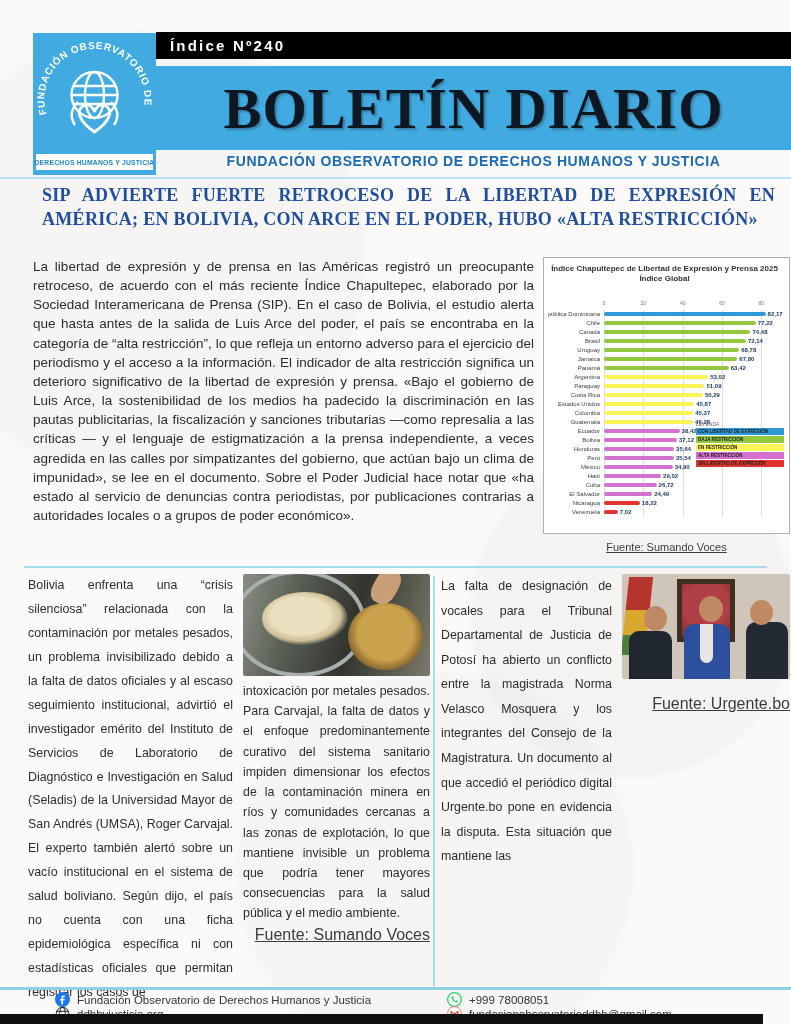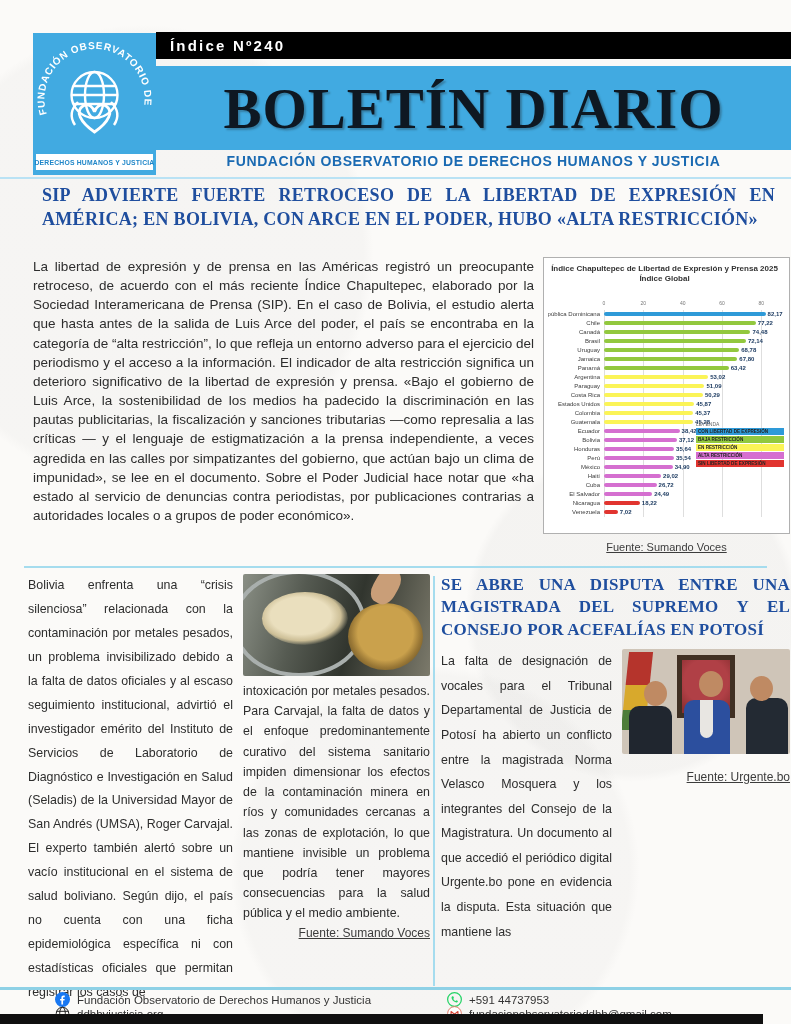--- a/index.html
+++ b/index.html
@@ -66,21 +66,21 @@
   .cols{display:flex;gap:10px;}
   .a2c1{width:205px;flex:none;}
   .a2c2{flex:1;min-width:0;}
   .a3c1{width:171px;flex:none;}
   .a3c2{flex:1;min-width:0;}
   .body-sm{font-size:12.4px;text-align:justify;color:#2d2d2d;}
   .a2c1 .body-sm{line-height:1.93;}
   .a2c2 .body-sm{line-height:1.63;margin-top:5px;}
   .a3c1 .body-sm{line-height:1.98;}
   .a3c2 .body-sm{line-height:1.62;margin-top:6px;}
-  .fuente-sm{display:block;text-align:right;font-size:12px;color:#3c3c3c;
+  .fuente-sm{display:block;text-align:right;font-size:16px;color:#3c3c3c;
              text-decoration:underline;margin-top:2px;cursor:pointer;}
   .a3c2 .fuente-sm{margin-top:16px;}
   
   .photo{position:relative;overflow:hidden;border-radius:2px;}
   .photo2{height:102px;background:linear-gradient(105deg,#8a8f85 0%,#565b52 30%,#31352e 58%,#7c7a6b 100%);}
   .p2-rim{position:absolute;left:-6%;top:-4%;width:72%;height:105%;border:4px solid #a9afad;
           border-radius:50%;box-sizing:border-box;}
   .p2-foam{position:absolute;left:10%;top:18%;width:46%;height:52%;border-radius:50%;
            background:radial-gradient(ellipse at 45% 45%,#eadfbe 0 45%,#cdbf97 60%,transparent 72%);}
   .p2-bowl{position:absolute;right:4%;bottom:6%;width:40%;height:66%;border-radius:50%;
@@ -360,21 +360,20 @@
           <div class="p2-bowl"></div>
           <div class="p2-hand"></div>
         </div>
         <div class="body-sm">intoxicación por metales pesados. Para Carvajal, la falta de datos y el enfoque predominantemente curativo del sistema sanitario impiden dimensionar los efectos de la contaminación minera en ríos y comunidades cercanas a las zonas de explotación, lo que mantiene invisible un problema que podría tener mayores consecuencias para la salud pública y el medio ambiente.</div>
         <span class="fuente-sm">Fuente: Sumando Voces</span>
       </div>
     </div>
   </div>
 
   <div class="art3">
-    <h2 class="art-h">SE ABRE UNA DISPUTA ENTRE UNA MAGISTRADA DEL SUPREMO Y EL CONSEJO POR ACEFALÍAS EN POTOSÍ</h2>
     <div class="cols">
       <div class="a3c1">
         <div class="body-sm">La falta de designación de vocales para el Tribunal Departamental de Justicia de Potosí ha abierto un conflicto entre la magistrada Norma Velasco Mosquera y los integrantes del Consejo de la Magistratura. Un documento al que accedió el periódico digital Urgente.bo pone en evidencia la disputa. Esta situación que mantiene las</div>
       </div>
       <div class="a3c2">
         <div class="photo photo3">
           <div class="p3-flag"></div>
           <div class="p3-frame"></div>
           <div class="p3-torso t1"></div>
           <div class="p3-head h1"></div>
@@ -405,21 +404,21 @@
       <path d="M2.5 8.5h19M2.5 15.5h19"></path>
     </svg>
     <span>ddhhyjusticia.org</span>
   </div>
 
   <div class="f-item" id="f-wa">
     <svg width="15" height="15" viewBox="0 0 24 24">
       <circle cx="12" cy="12" r="11" fill="none" stroke="#25d366" stroke-width="2"></circle>
       <path fill="#25d366" d="M8.6 6.8c-.6.3-1.4 1-1.4 2 0 2.8 2.7 6 5.6 7.3 1.6.7 2.9.6 3.7.1.5-.3.9-1 1-1.7l-2.7-1.2-1 1.1c-1.6-.6-3.2-2.2-3.8-3.8l1.2-1-1.3-2.7c-.4 0-.9-.2-1.3-.1z"></path>
     </svg>
-    <span>+591 44737953</span>
+    <span>+999 78008051</span>
   </div>
 
   <div class="f-item" id="f-gm">
     <svg width="15" height="15" viewBox="0 0 24 24">
       <circle cx="12" cy="12" r="11" fill="#fff" stroke="#e07b6a" stroke-width="1.6"></circle>
       <path d="M6.5 16V8.8L12 13l5.5-4.2V16" fill="none" stroke="#d44235" stroke-width="1.8" stroke-linejoin="round"></path>
     </svg>
     <span>fundacionobservatorioddhh@gmail.com</span>
   </div>
 

